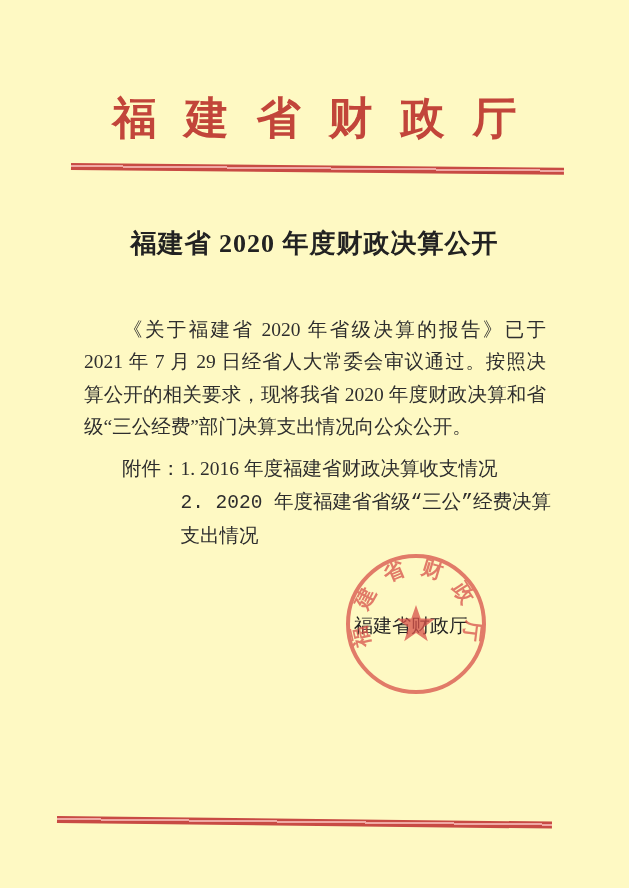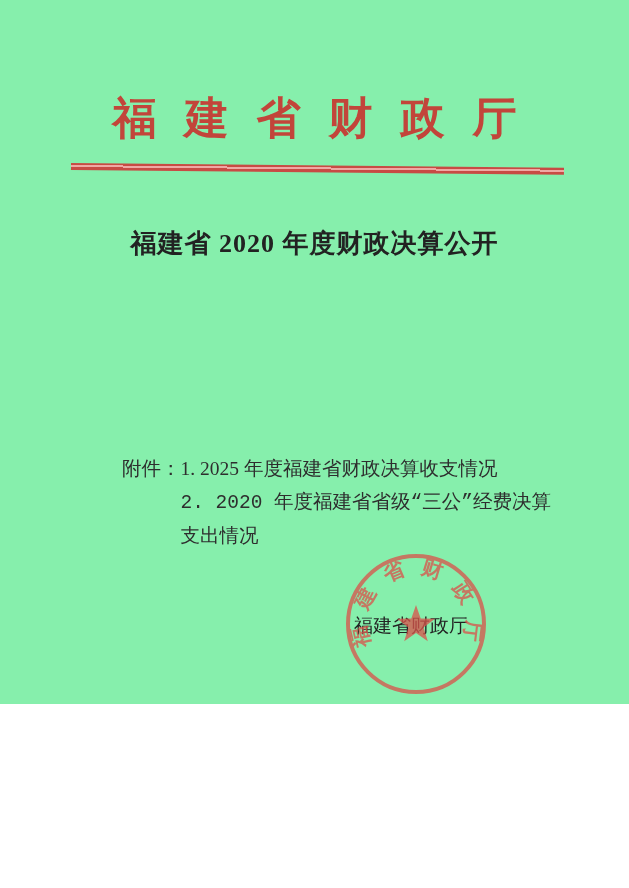--- a/index.html
+++ b/index.html
@@ -1,17 +1,17 @@
 <!DOCTYPE html>
 <html><head>
 <meta charset="utf-8">
 <style>
   html,body { margin:0; padding:0; background:#ffffff; }
   .page {
-    position:relative; width:629px; height:704px; background:#86efac;
+    position:relative; width:629px; height:888px; background:#fef9c3;
     font-family:"Liberation Serif","DejaVu Serif",serif; color:#2a2a2a; overflow:hidden;
   }
   .letterhead {
     position:absolute; top:94px; left:0; width:100%; text-align:center;
     font-size:44px; font-weight:bold; color:#c2453a; line-height:1.15;
   }
   .letterhead span { letter-spacing:28px; margin-right:-28px; }
   .rule {
     position:absolute; height:7px;
     background:linear-gradient(180deg,#c84b44 0,#c84b44 2px,#efa9a4 2px,#efa9a4 4px,#c84b44 4px,#c84b44 7px);
@@ -49,23 +49,24 @@
 <div class="page">
 
   <div class="letterhead">
     <span>福建省财政厅</span>
   </div>
 
   <div class="rule rule-top"></div>
 
   <div class="doc-title">福建省 2020 年度财政决算公开</div>
 
+  <p class="body-text">《关于福建省 2020 年省级决算的报告》已于 2021 年 7 月 29 日经省人大常委会审议通过。按照决算公开的相关要求，现将我省 2020 年度财政决算和省级“三公经费”部门决算支出情况向公众公开。</p>
 
   <div class="attachments">
-    <div class="attach-line1"><span>附件：</span><span>1. 2025 年度福建省财政决算收支情况</span></div>
+    <div class="attach-line1"><span>附件：</span><span>1. 2016 年度福建省财政决算收支情况</span></div>
     <div class="attach-line2">2. 2020 年度福建省省级“三公”经费决算支出情况</div>
   </div>
 
   <div class="signature">
     <div class="sig-org">福建省财政厅</div>
   </div>
 
   <svg class="seal" viewBox="0 0 150 150" xmlns="http://www.w3.org/2000/svg">
     <circle cx="75" cy="75" r="68" fill="none" stroke="#d9544c" stroke-width="4"></circle>
     <polygon points="75,56 79.7,69.5 94,69.8 82.6,78.5 86.8,92.2 75,84 63.2,92.2 67.4,78.5 56,69.8 70.3,69.5" fill="#d9544c"></polygon>

